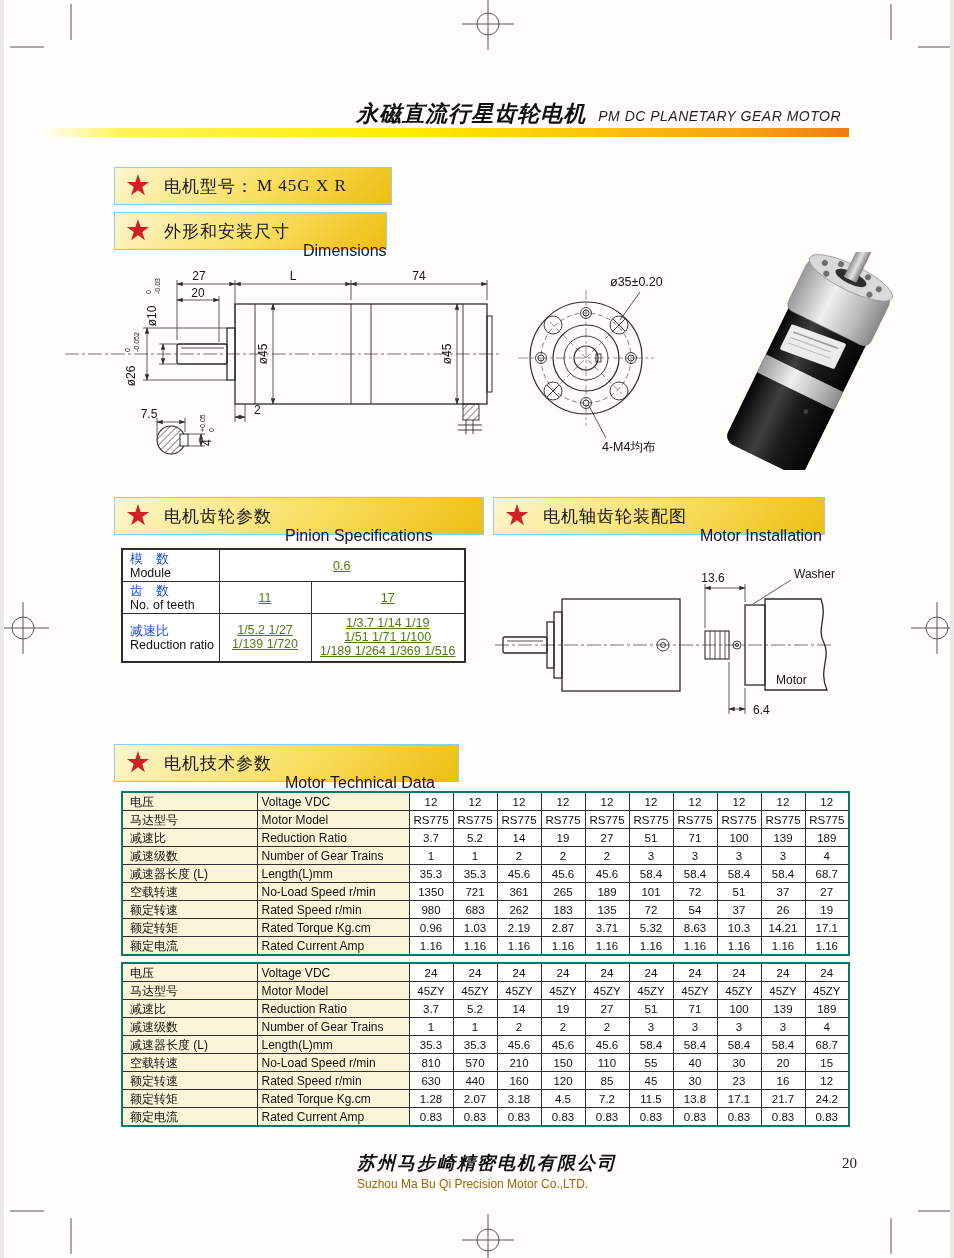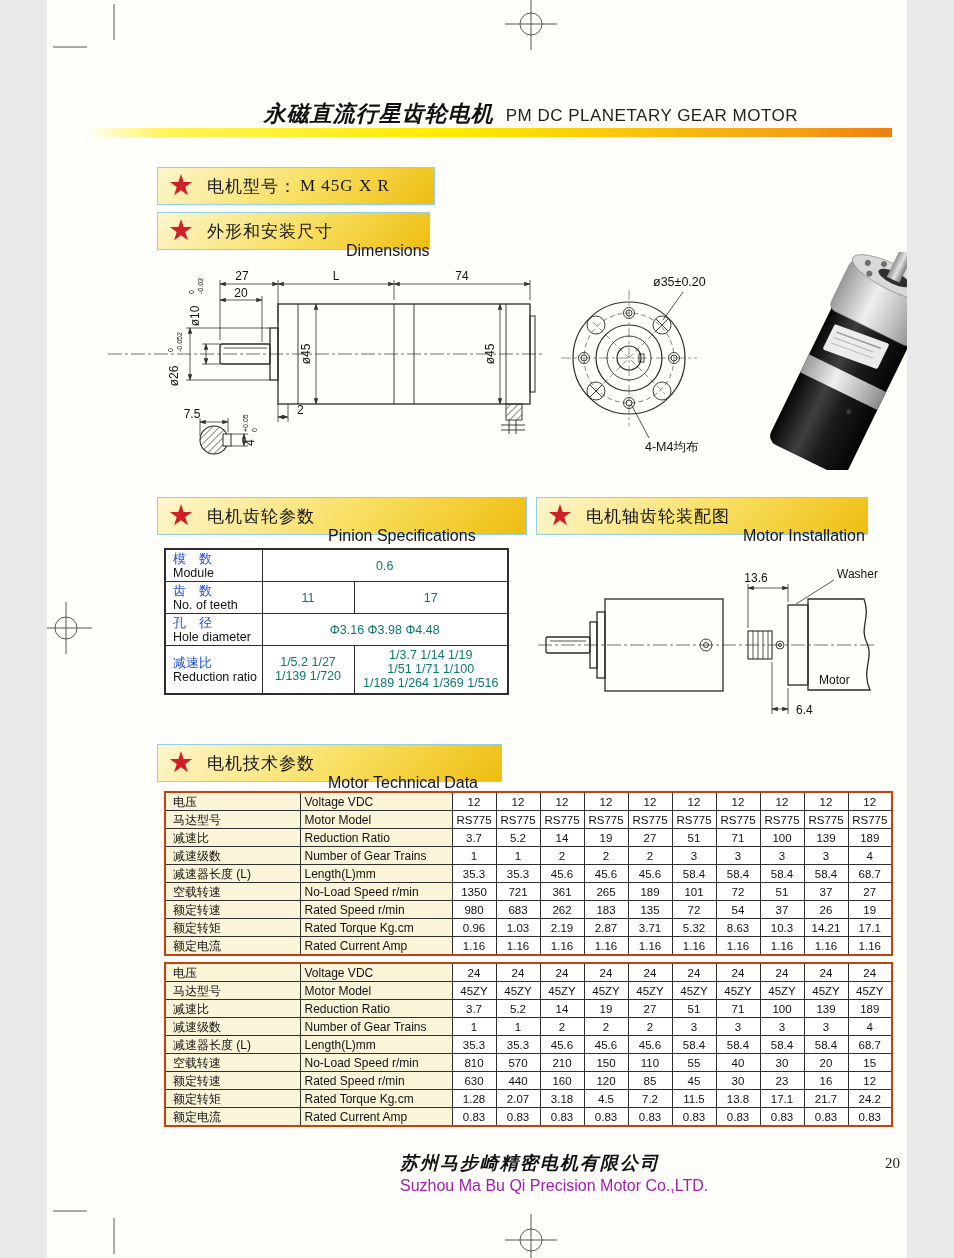--- a/index.html
+++ b/index.html
@@ -1,22 +1,22 @@
 <!DOCTYPE html>
 <html><head>
 <meta charset="utf-8">
 <style>
   html,body{margin:0;padding:0;background:#e9e9e9;}
-  .page{position:relative;width:860px;height:1258px;margin:0 auto;background:#fffefb;
+  .page{position:relative;width:946px;height:1258px;margin:0 auto;background:#fffefb;
         font-family:"Liberation Sans",sans-serif;overflow:hidden;}
   .abs{position:absolute;}
   
   .titles{position:absolute;top:99px;right:109px;display:flex;align-items:baseline;gap:12px;white-space:nowrap;}
   .title-cn{font-size:22px;font-weight:bold;font-style:italic;color:#111;letter-spacing:1px;}
-  .title-en{font-size:17px;color:#222;letter-spacing:.5px;}
+  .title-en{font-size:14px;font-style:italic;color:#222;letter-spacing:.5px;}
   .gradbar{position:absolute;left:38px;top:128px;width:807px;height:9px;border-radius:5px 0 0 5px;
      background:linear-gradient(90deg,rgba(255,255,255,0) 0%,#fff35a 10%,#ffec00 45%,#f6a016 88%,#ee7d12 100%);}
   
   .banner{position:absolute;box-sizing:border-box;border:1px solid #8fd0e6;
      background:linear-gradient(135deg,#fdf6cf 0%,#f8de5e 55%,#eebd10 100%);
      display:flex;align-items:center;gap:13px;padding:0 10px;}
   .star{color:#cf2027;font-size:29px;line-height:1;transform:translateY(-1px);}
   .bcn{font-size:17px;color:#151515;letter-spacing:1px;white-space:nowrap;}
   .ben{font-size:16px;color:#151515;white-space:nowrap;margin-top:40px;}
   .bmodel{font-size:17px;font-family:"Liberation Serif",serif;color:#151515;letter-spacing:1px;white-space:nowrap;}
@@ -27,35 +27,35 @@
   #b-tech{left:110px;top:744px;width:345px;height:38px;}
   
   svg text{font-family:"Liberation Sans",sans-serif;}
   
   #pinion-table{position:absolute;left:117px;top:548px;width:343px;border-collapse:collapse;
      border:2px solid #2e2e2e;background:#fff;table-layout:fixed;}
   #pinion-table td{border:1px solid #2e2e2e;text-align:center;vertical-align:middle;padding:1px 3px;}
   #pinion-table td.pl{text-align:left;padding-left:7px;}
   .cnl{font-size:13px;color:#1d4ed8;line-height:15px;}
   .enl{font-size:12.5px;color:#111;line-height:14px;}
-  .pv{font-size:12.5px;color:#0f766e;line-height:14px;white-space:pre-line;}
+  .pv{font-size:12.5px;color:#4d7c0f;line-height:14px;white-space:pre-line;text-decoration:underline;}
   
   .tech{position:absolute;left:117px;width:729px;border-collapse:collapse;table-layout:fixed;
-     border:2px solid #c2410c;background:#fff;}
+     border:2px solid #0f766e;background:#fff;}
   .tech td{border:1px solid #2e2e2e;height:17px;padding:0 2px;text-align:center;
      font-size:11.5px;color:#111;line-height:12px;overflow:hidden;white-space:nowrap;}
   .tech td.lc{background:#faf4d8;text-align:left;padding-left:7px;font-size:12px;}
   .tech td.le{background:#faf4d8;text-align:left;padding-left:4px;font-size:12px;margin-left:47px;}
   #tech0{top:791px;}
   #tech1{top:962px;}
   
   .footer{position:absolute;left:353px;top:1151px;}
   .company-cn{font-family:Liberation Sans, sans-serif;font-weight:bold;font-style:italic;
      font-size:18px;color:#111;letter-spacing:2px;}
-  .company-en{font-size:16px;color:#a21caf;margin-top:2px;}
+  .company-en{font-size:12px;color:#a16207;margin-top:2px;}
   .pageno{position:absolute;left:838px;top:1155px;font-family:"Liberation Serif",serif;font-size:15px;color:#222;}
   .printtxt{position:absolute;font-size:14px;color:#444;white-space:nowrap;margin-top:37px;}
   #pt-left{left:84px;top:1240px;}
   #pt-right{left:854px;top:1238px;}
 </style>
 </head>
 <body>
 
 <div class="page">
 
@@ -344,27 +344,20 @@
           <td class="pv" colspan="2">0.6</td>
         </tr>
         <tr style="height: 30px;">
           <td class="pl">
             <div class="cnl">齿　数</div>
             <div class="enl">No. of teeth</div>
           </td>
           <td class="pv" colspan="1">11</td>
           <td class="pv" colspan="1">17</td>
         </tr>
-        <tr style="height: 30px;">
-          <td class="pl">
-            <div class="cnl">孔　径</div>
-            <div class="enl">Hole diameter</div>
-          </td>
-          <td class="pv" colspan="2">Φ3.16 Φ3.98 Φ4.48</td>
-        </tr>
         <tr style="height: 48px;">
           <td class="pl">
             <div class="cnl">减速比</div>
             <div class="enl">Reduction ratio</div>
           </td>
           <td class="pv" colspan="1">1/5.2 1/27
 1/139 1/720</td>
           <td class="pv" colspan="1">1/3.7 1/14 1/19
 1/51 1/71 1/100
 1/189 1/264 1/369 1/516</td>

